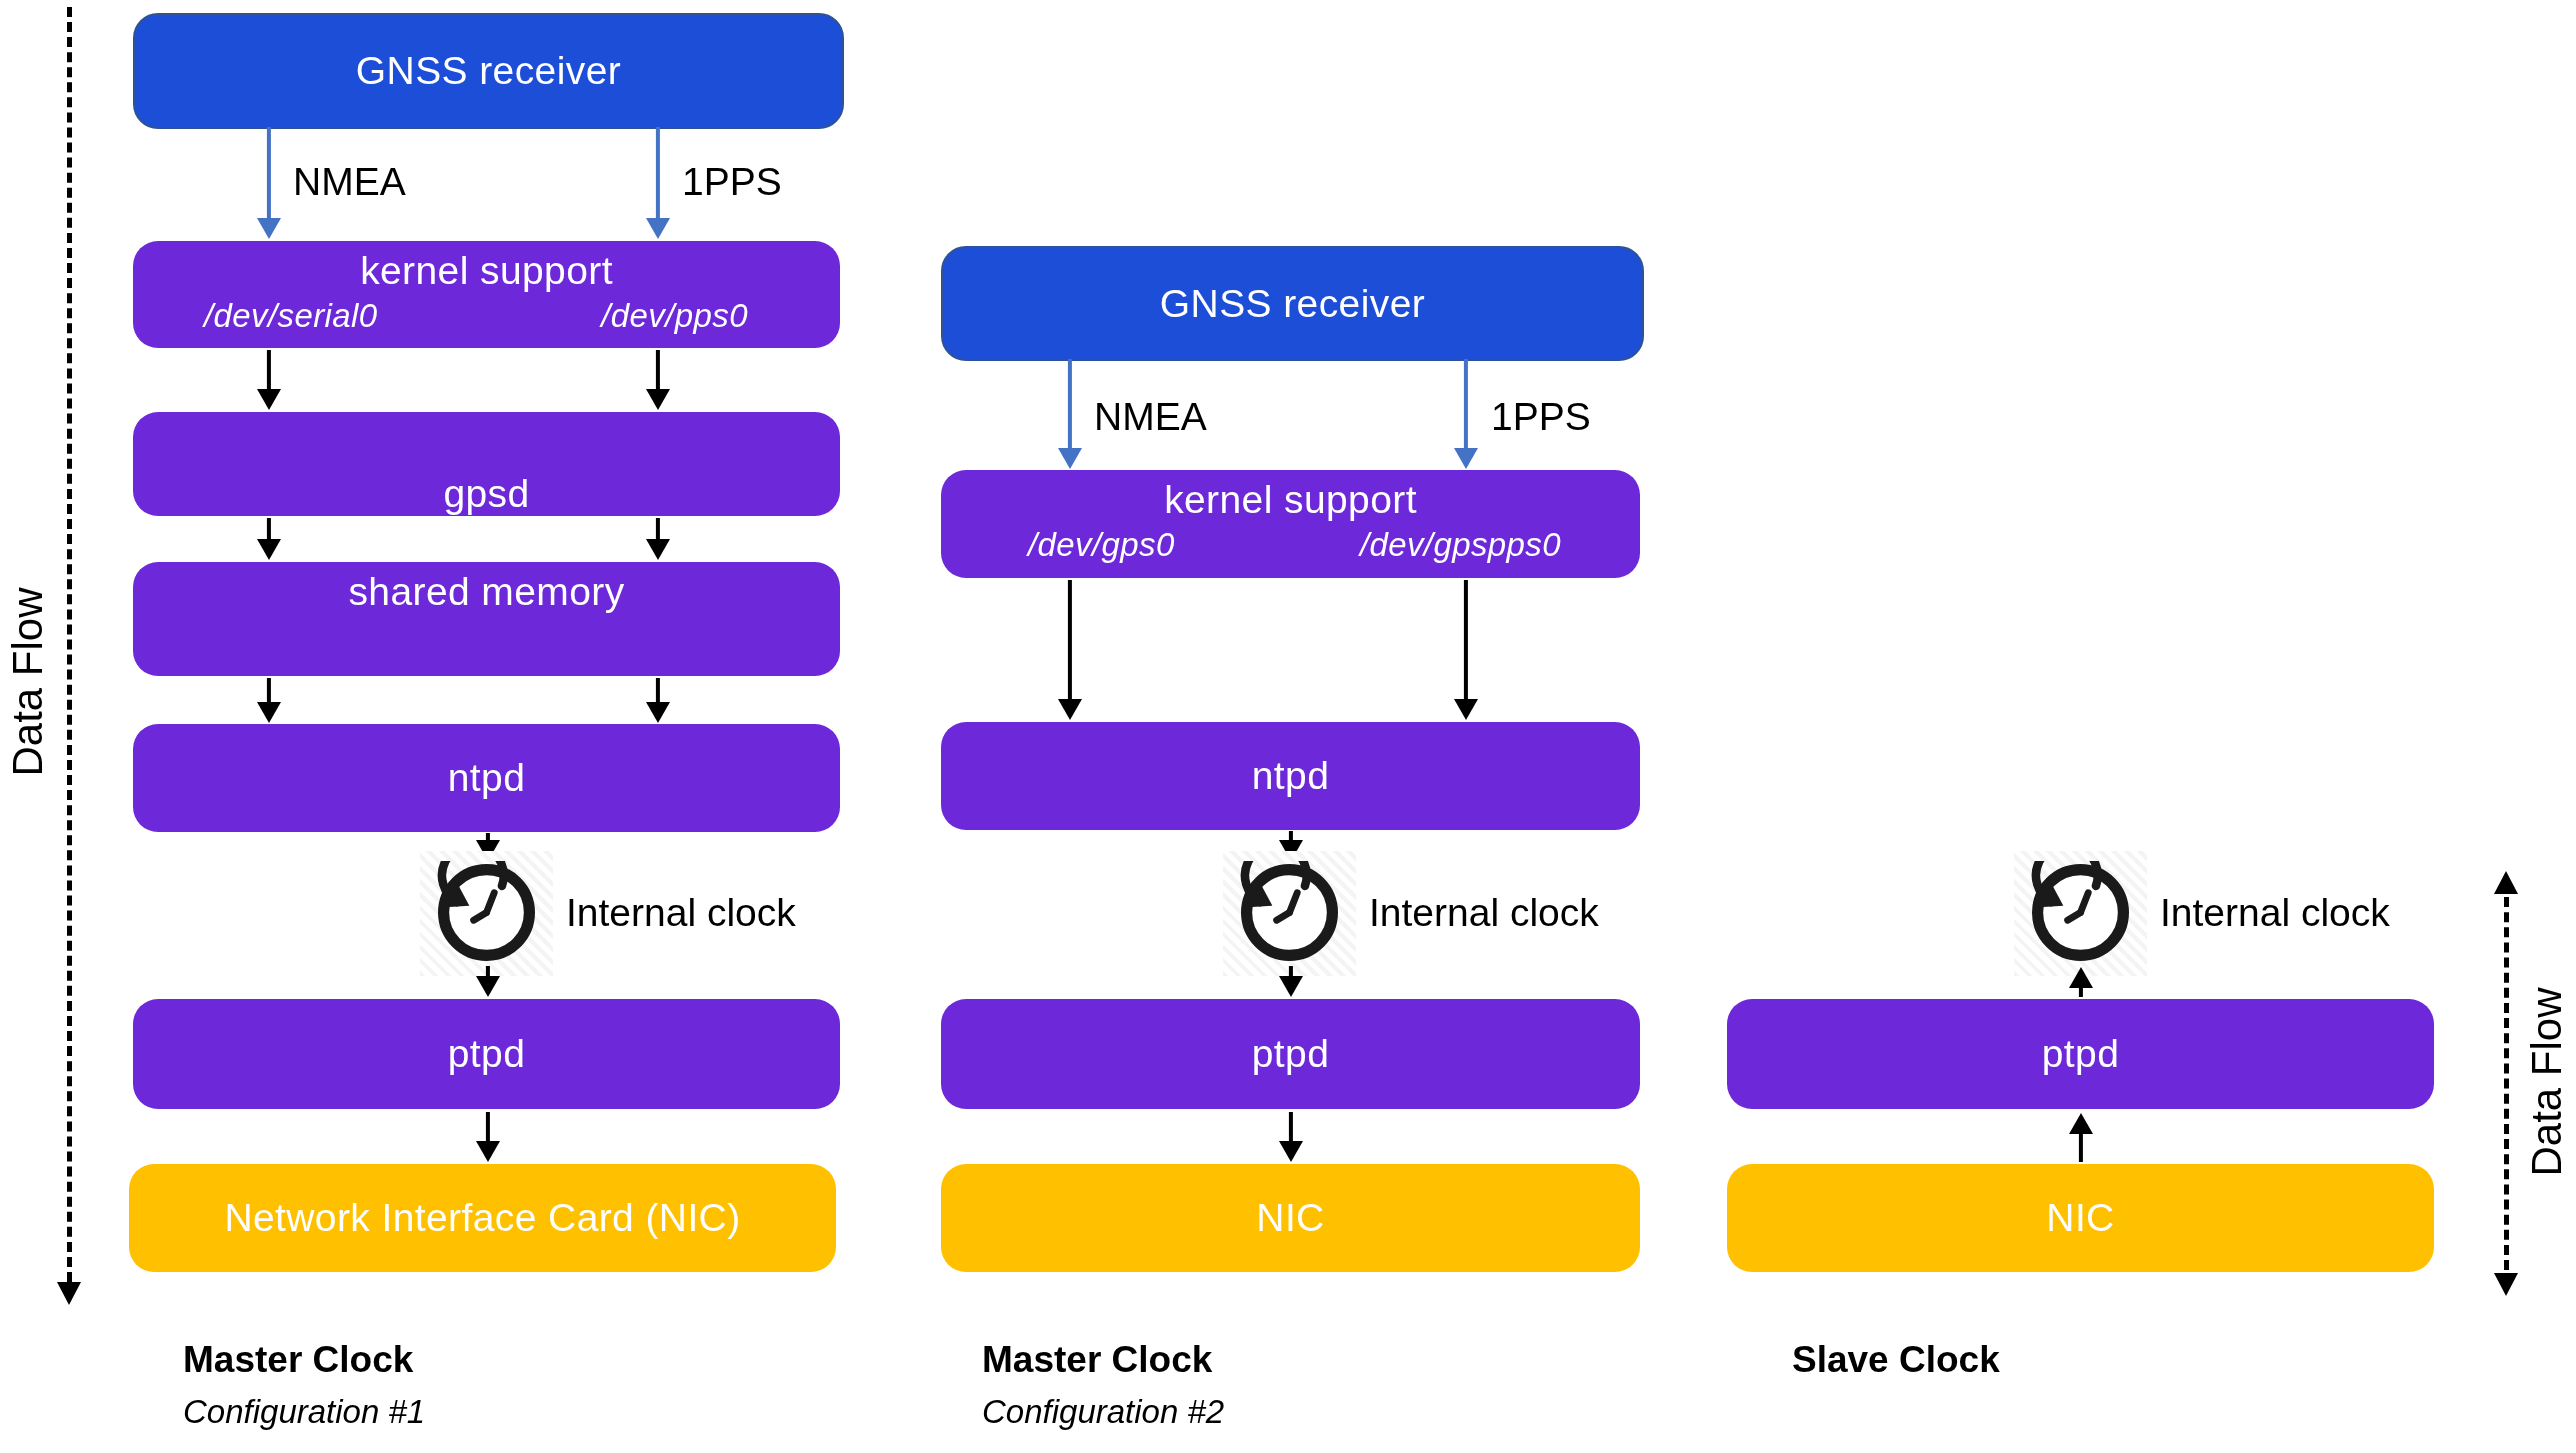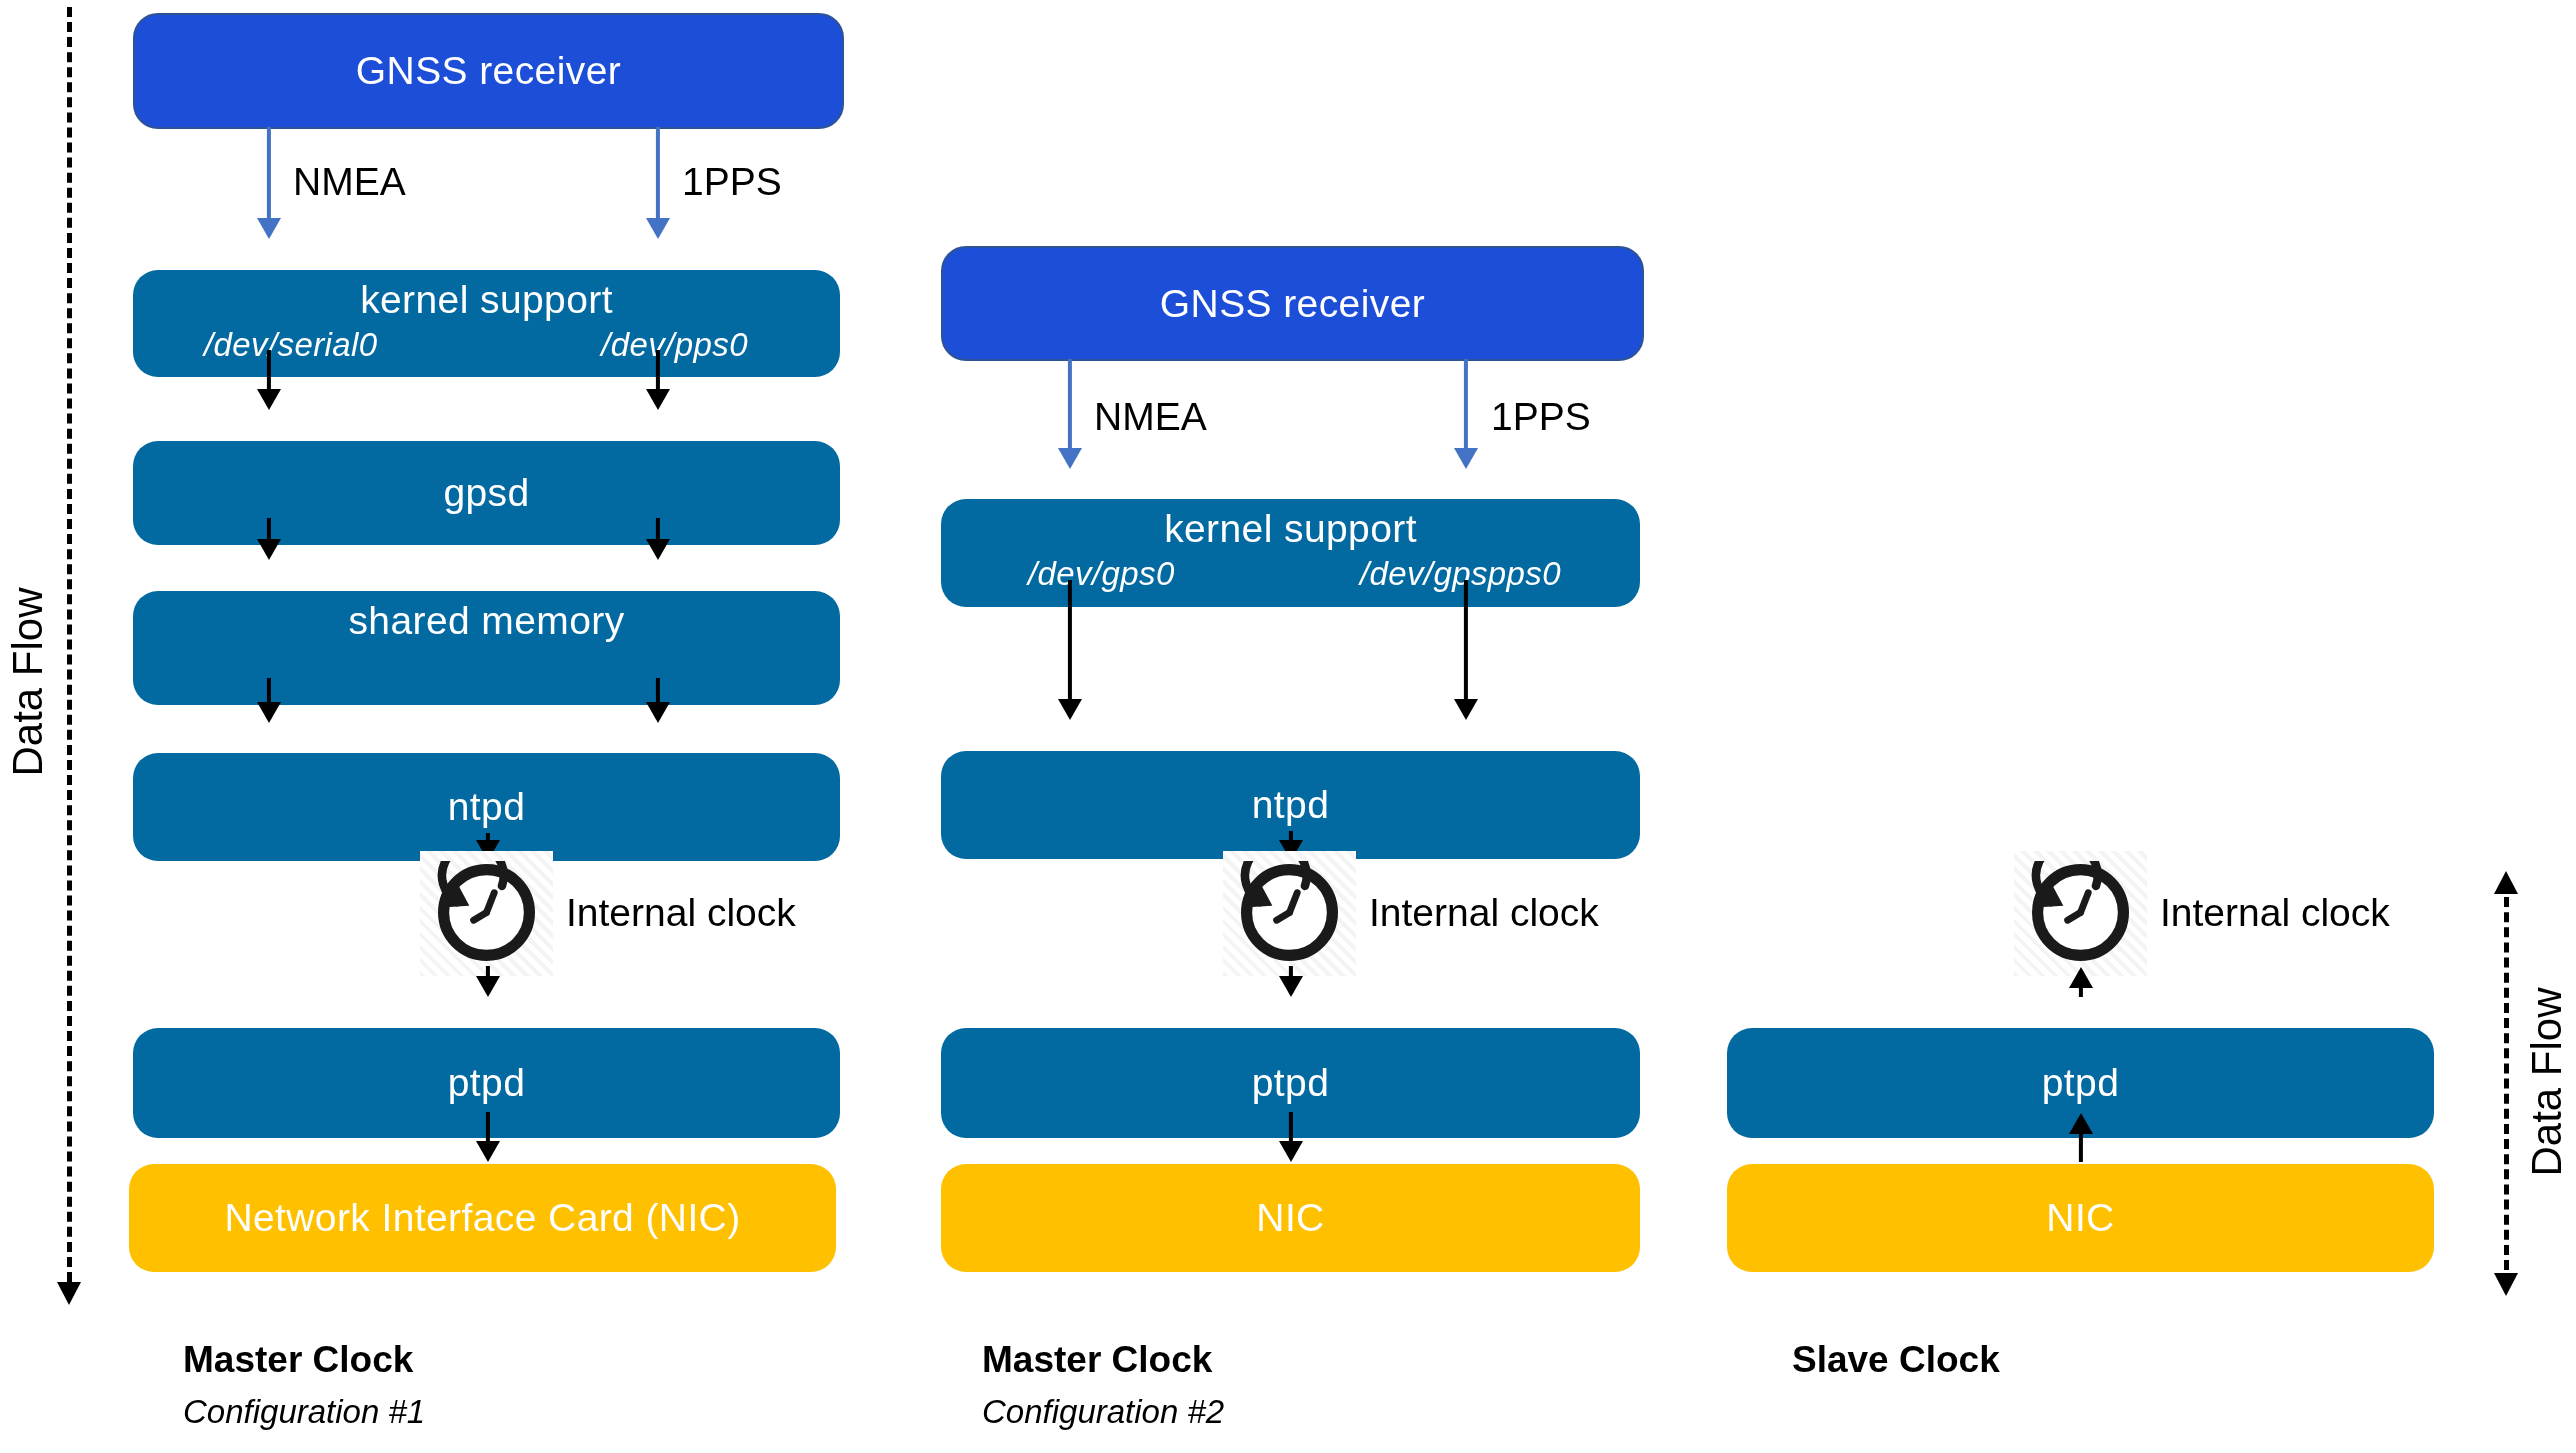--- a/index.html
+++ b/index.html
@@ -7,21 +7,21 @@
     position:relative; width:2576px; height:1453px; background:#ffffff;
     font-family:"Liberation Sans", sans-serif; color:#000; overflow:hidden;
   }
   
   .box {
     position:absolute; border-radius:25px; color:#ffffff;
     display:flex; align-items:center; justify-content:center;
     font-size:39px; letter-spacing:0.4px;
   }
   .box.blue { background:#1d4ed8; border:2.5px solid #2e5395; }
-  .box.gray { background:#0369a1;margin-top:29px; }
+  .box.gray { background:#6d28d9; }
   .box.gold { background:#FFC000; }
   .box.two  { flex-direction:column; justify-content:flex-start; padding-top:8.3px; box-sizing:border-box; }
   .box .title { line-height:1.15; }
   .subrow {
     display:flex; width:100%; justify-content:space-between; box-sizing:border-box;
     font-style:italic; font-size:33px; margin-top:3.3px;
   }
   .subrow.c1 { padding:0 92px 0 71px; }
   .subrow.c2 { padding:0 79px 0 87px; }
   
@@ -89,21 +89,21 @@
 
   <div class="arr" style="left:255px; top:350px; height:60px;">
     <div class="shaft"></div>
       <div class="head"></div>
   </div>
   <div class="arr" style="left:644px; top:350px; height:60px;">
     <div class="shaft"></div>
       <div class="head"></div>
   </div>
 
-  <div class="box gray" style="left:133px; top:412px; width:707px; height:104px;">
+  <div class="box gray" style="left:133px; top:412px; width:707px; height:104px;align-items:flex-end;">
     <span>gpsd</span>
   </div>
 
   <div class="arr" style="left:255px; top:518px; height:42px;">
     <div class="shaft"></div>
       <div class="head"></div>
   </div>
   <div class="arr" style="left:644px; top:518px; height:42px;">
     <div class="shaft"></div>
       <div class="head"></div>

